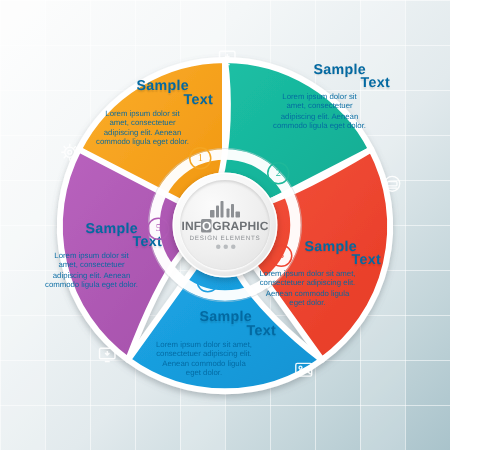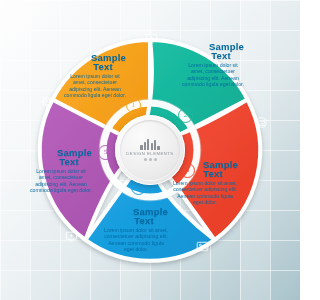--- a/index.html
+++ b/index.html
@@ -37,21 +37,21 @@
             opacity:.95;margin-top:1px;}
 
   .t-orange{left:64px;top:53px;width:62px;}
   .t-green {left:182px;top:42px;width:62px;}
   .t-red   {left:172px;top:160px;width:66px;}
   .t-blue  {left:104px;top:207px;width:64px;}
   .t-purple{left:30px;top:148px;width:62px;}
 
   .seg-head.stagger{position:relative;}
   .seg-head .line1{display:block;}
-  .seg-head .line2{display:block;margin-right:-16px;margin-top:-1px;text-align:center;}
+  .seg-head .line2{display:block;margin-right:-16px;margin-top:-1px;}
 
   
   .num{position:absolute;width:13px;height:13px;border-radius:50%;
        border:1px solid currentColor;display:flex;align-items:center;
        justify-content:center;font-size:7px;line-height:1;
        font-family:"Liberation Serif", serif;background:transparent;}
   .n1{left:126px;top:98px;color:#f5a623;}
   .n2{left:178px;top:108px;color:#1fb89a;}
   .n3{left:180px;top:163px;color:#ef4632;}
   .n4{left:131px;top:180px;color:#1f9fe0;}
@@ -255,20 +255,21 @@
   <div class="hub">
     <div class="hub-ring">
       <div class="hub-bars">
         <i style="height:5px"></i>
           <i style="height:8px"></i>
           <i style="height:11px"></i>
         <i style="height:6.5px"></i>
           <i style="height:9.5px"></i>
           <i style="height:4px"></i>
       </div>
+      <div class="hub-title"><span>INF</span><span class="o">O</span><span>GRAPHIC</span></div>
       <div class="hub-sub">DESIGN ELEMENTS</div>
       <div class="hub-dots">
           <i></i>
           <i></i>
           <i></i>
         </div>
     </div>
   </div>
 
 </div>

